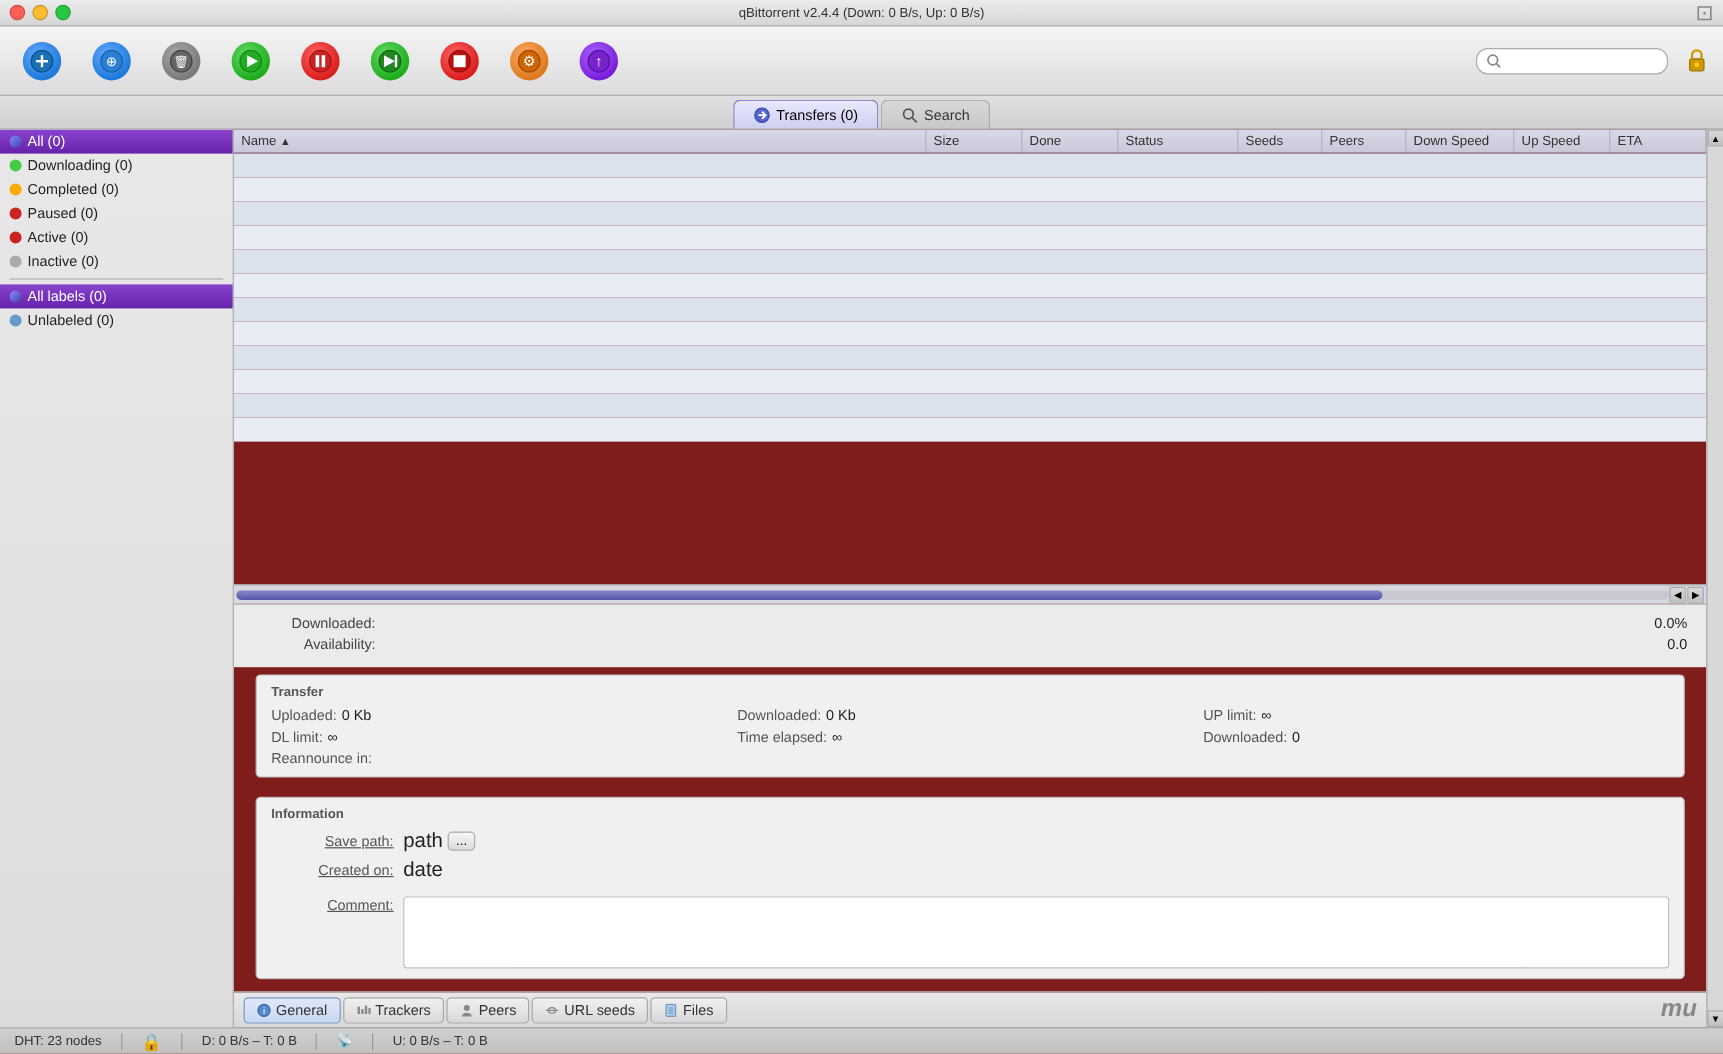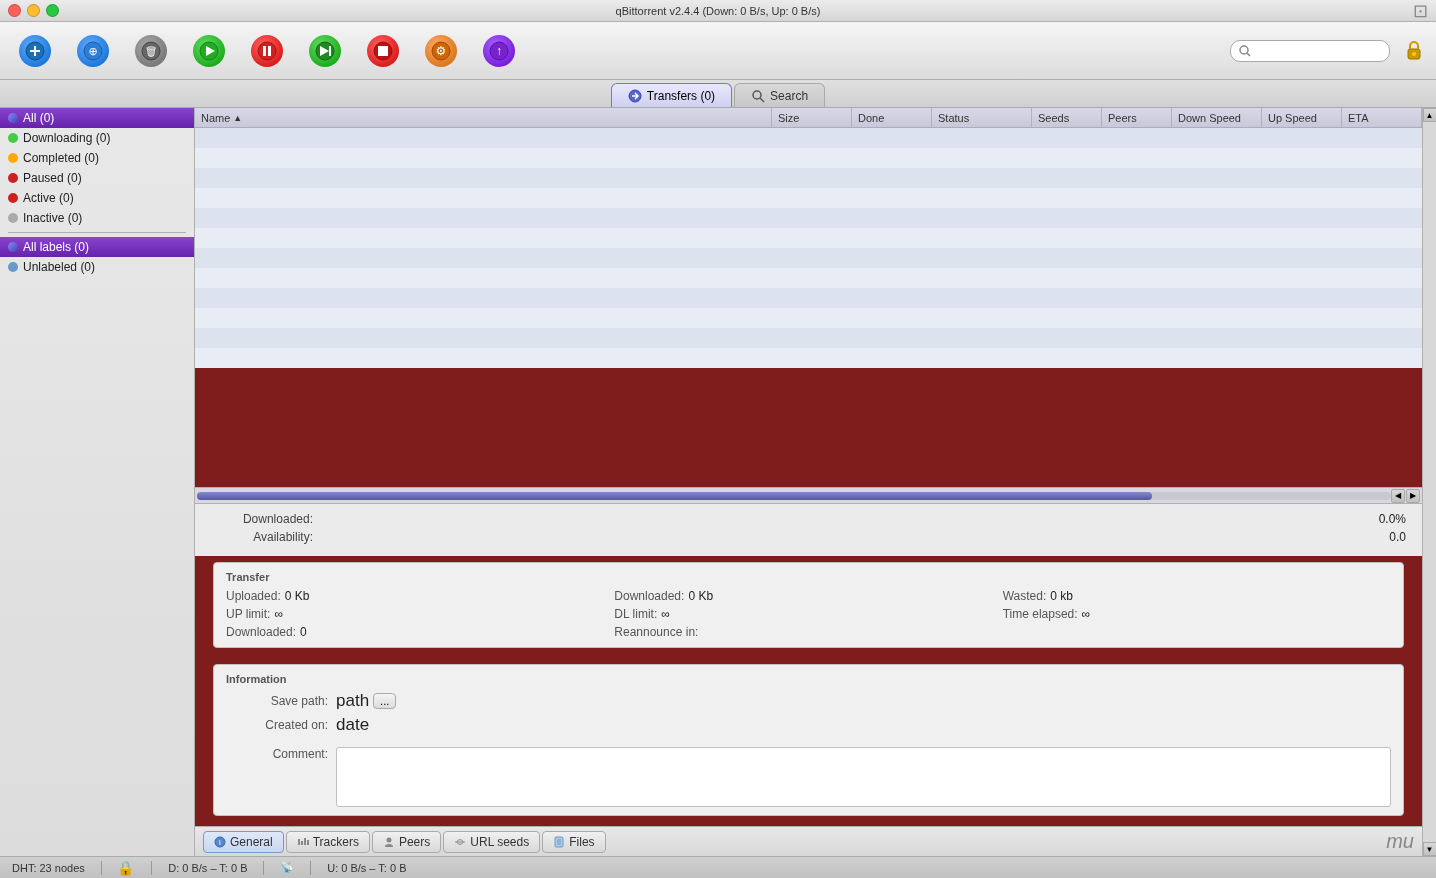--- a/index.html
+++ b/index.html
@@ -351,20 +351,21 @@
       display: flex;
       align-items: center;
     }
     .info-label {
       width: 110px;
       text-align: right;
       color: #555;
       font-weight: 500;
       font-size: 12px;
       padding-right: 8px;
+      text-decoration: underline;
     }
     .info-value {
       font-size: 17px;
       color: #222;
     }
     .browse-btn {
       margin-left: 4px;
       padding: 1px 6px;
       font-size: 11px;
       background: linear-gradient(to bottom, #f5f5f5, #dcdcdc);
@@ -413,21 +414,21 @@
       color: #333;
     }
     .bottom-tab.active {
       background: linear-gradient(to bottom, #e0e8f8, #c8d8f0);
       border-color: #7799cc;
     }
     .mutor-logo {
       font-size: 20px;
       color: #888;
       font-style: italic;
-      font-weight: normal;
+      font-weight: bold;
     }
 
     
     .status-bar {
       height: 22px;
       background: linear-gradient(to bottom, #d0d0d0, #c0c0c0);
       border-top: 1px solid #aaa;
       display: flex;
       align-items: center;
       padding: 0 12px;
@@ -713,24 +714,20 @@
           <div class="transfer-grid">
 
             <div class="transfer-cell">
               <span class="transfer-cell-label">Uploaded:</span>
               <span class="transfer-cell-value">0 Kb</span>
             </div>
             <div class="transfer-cell">
               <span class="transfer-cell-label">Downloaded:</span>
               <span class="transfer-cell-value">0 Kb</span>
             </div>
-            <div class="transfer-cell">
-              <span class="transfer-cell-label">Wasted:</span>
-              <span class="transfer-cell-value">0 kb</span>
-            </div>
 
             <div class="transfer-cell">
               <span class="transfer-cell-label">UP limit:</span>
               <span class="transfer-cell-value">∞</span>
             </div>
             <div class="transfer-cell">
               <span class="transfer-cell-label">DL limit:</span>
               <span class="transfer-cell-value">∞</span>
             </div>
             <div class="transfer-cell">

